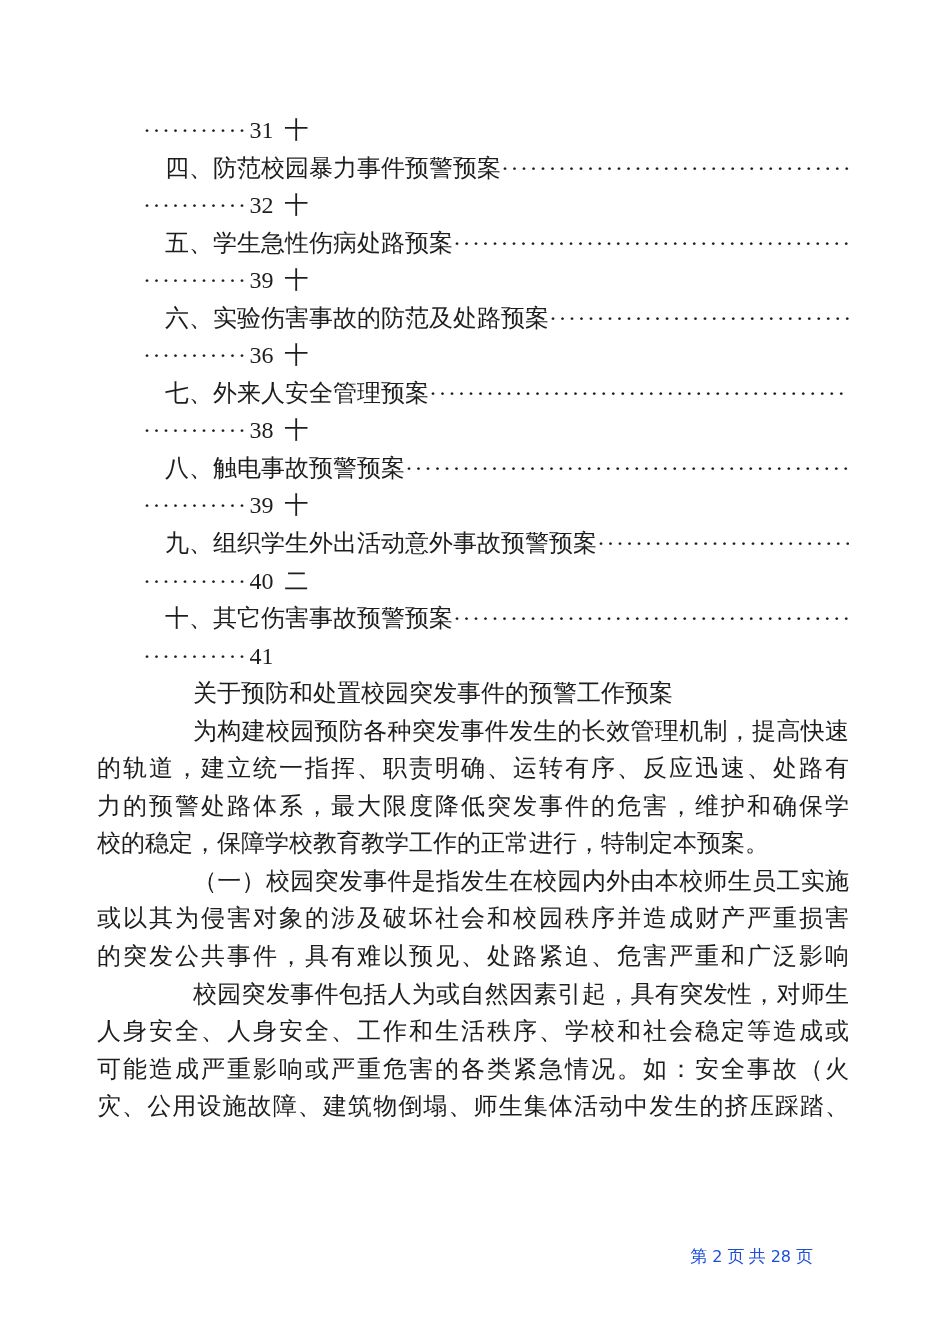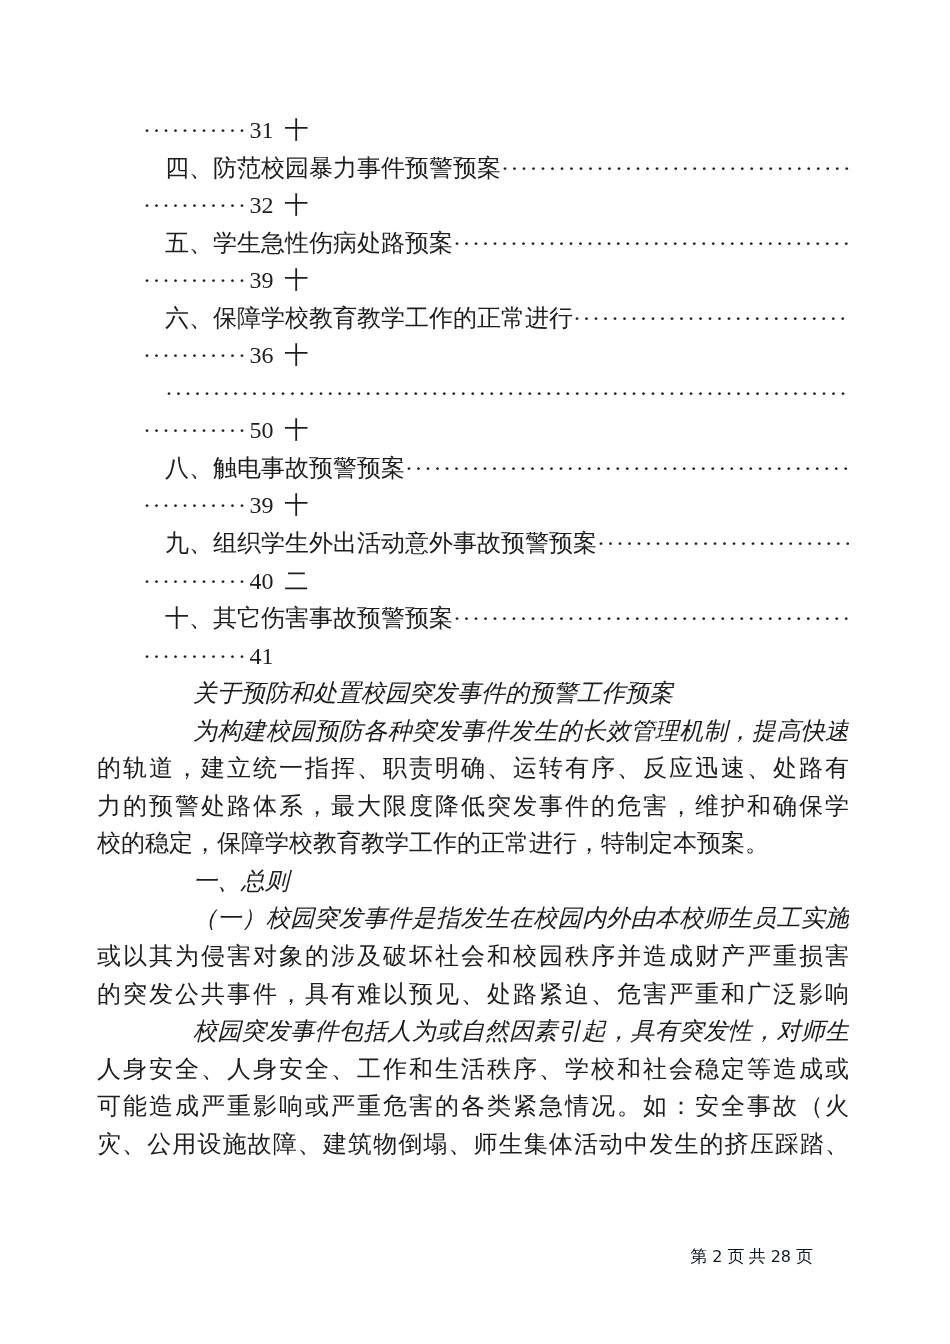--- a/index.html
+++ b/index.html
@@ -7,32 +7,32 @@
     width:950px;height:1344px;position:relative;overflow:hidden;
     background:#ffffff;color:#1d1d1d;
     font-family:"Liberation Serif","DejaVu Serif",serif;
   }
   #content{position:absolute;left:97px;top:112px;width:752px;}
   .line{
     height:37.55px;line-height:37.55px;font-size:24px;
     overflow:hidden;box-sizing:border-box;width:752px;
   }
   .fill{text-align:justify;text-align-last:justify;}
-  .ind-para{padding-left:96px;font-style:italic;}
+  .ind-para{padding-left:96px;}
   .ind-toc{padding-left:68px;text-align:right;}
   .ind-cont{padding-left:46px;}
   .entry{display:flex;align-items:baseline;}
   .entry .t{white-space:nowrap;flex:0 0 auto;}
   .entry .leader{flex:1 1 auto;overflow:hidden;white-space:nowrap;letter-spacing:1.5px;}
   .dots{letter-spacing:1.5px;}
   .page-num{margin-left:2px;}
   .tail{margin-left:11px;}
   .footer{
     position:absolute;top:1246px;right:137px;
-    font-size:17px;line-height:22px;color:#0f172a;white-space:nowrap;
+    font-size:17px;line-height:22px;color:#1d4ed8;white-space:nowrap;
   }
   .footer .num{
     font-family:"DejaVu Sans","Liberation Sans",sans-serif;
     font-size:16px;margin:0 5px;
   }
 </style>
 </head>
 <body>
 
 <div id="content">
@@ -41,49 +41,49 @@
       <span class="t">四、防范校园暴力事件预警预案</span>
       <span class="leader">··········································································································</span>
     </div>
     <div class="line ind-cont"><span class="dots">···········</span><span class="page-num">32</span><span class="tail">十</span></div>
     <div class="line entry ind-toc">
       <span class="t">五、学生急性伤病处路预案</span>
       <span class="leader">··········································································································</span>
     </div>
     <div class="line ind-cont"><span class="dots">···········</span><span class="page-num">39</span><span class="tail">十</span></div>
     <div class="line entry ind-toc">
-      <span class="t">六、保障学校教育教学工作的正常进行</span>
+      <span class="t">六、实验伤害事故的防范及处路预案</span>
       <span class="leader">··········································································································</span>
     </div>
     <div class="line ind-cont"><span class="dots">···········</span><span class="page-num">36</span><span class="tail">十</span></div>
     <div class="line entry ind-toc">
+      <span class="t">七、外来人安全管理预案</span>
       <span class="leader">··········································································································</span>
     </div>
-    <div class="line ind-cont"><span class="dots">···········</span><span class="page-num">50</span><span class="tail">十</span></div>
+    <div class="line ind-cont"><span class="dots">···········</span><span class="page-num">38</span><span class="tail">十</span></div>
     <div class="line entry ind-toc">
       <span class="t">八、触电事故预警预案</span>
       <span class="leader">··········································································································</span>
     </div>
     <div class="line ind-cont"><span class="dots">···········</span><span class="page-num">39</span><span class="tail">十</span></div>
     <div class="line entry ind-toc">
       <span class="t">九、组织学生外出活动意外事故预警预案</span>
       <span class="leader">··········································································································</span>
     </div>
     <div class="line ind-cont"><span class="dots">···········</span><span class="page-num">40</span><span class="tail">二</span></div>
     <div class="line entry ind-toc">
       <span class="t">十、其它伤害事故预警预案</span>
       <span class="leader">··········································································································</span>
     </div>
     <div class="line ind-cont"><span class="dots">···········</span><span class="page-num">41</span></div>
     <div class="line ind-para">关于预防和处置校园突发事件的预警工作预案</div>
     <div class="line ind-para fill">为构建校园预防各种突发事件发生的长效管理机制，提高快速</div>
     <div class="line fill">的轨道，建立统一指挥、职责明确、运转有序、反应迅速、处路有</div>
     <div class="line fill">力的预警处路体系，最大限度降低突发事件的危害，维护和确保学</div>
     <div class="line">校的稳定，保障学校教育教学工作的正常进行，特制定本预案。</div>
-    <div class="line ind-para">一、总则</div>
     <div class="line ind-para fill">（一）校园突发事件是指发生在校园内外由本校师生员工实施</div>
     <div class="line fill">或以其为侵害对象的涉及破坏社会和校园秩序并造成财产严重损害</div>
     <div class="line fill">的突发公共事件，具有难以预见、处路紧迫、危害严重和广泛影响</div>
     <div class="line ind-para fill">校园突发事件包括人为或自然因素引起，具有突发性，对师生</div>
     <div class="line fill">人身安全、人身安全、工作和生活秩序、学校和社会稳定等造成或</div>
     <div class="line fill">可能造成严重影响或严重危害的各类紧急情况。如：安全事故（火</div>
     <div class="line fill">灾、公用设施故障、建筑物倒塌、师生集体活动中发生的挤压踩踏、</div>
   </div>
 
 <div class="footer">

